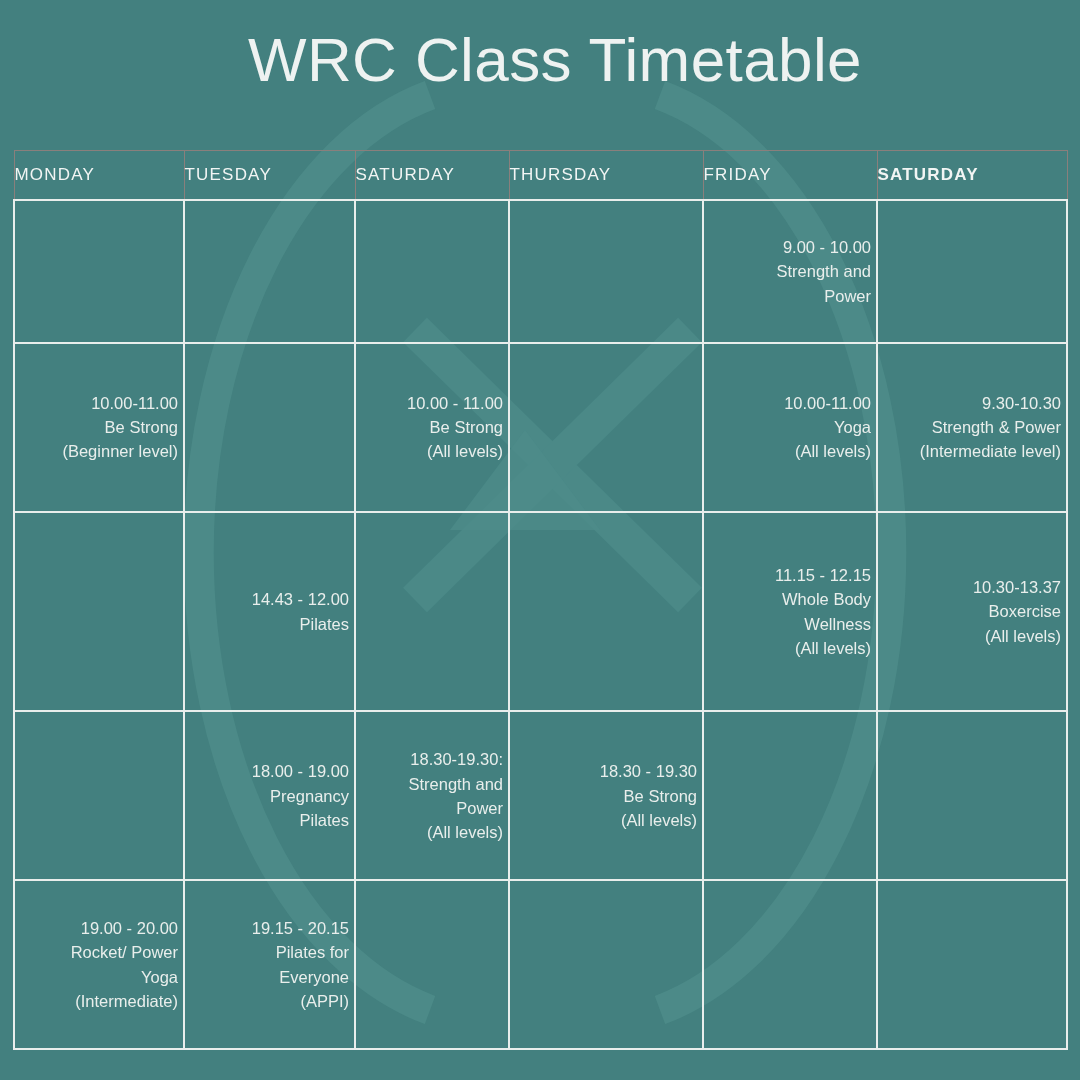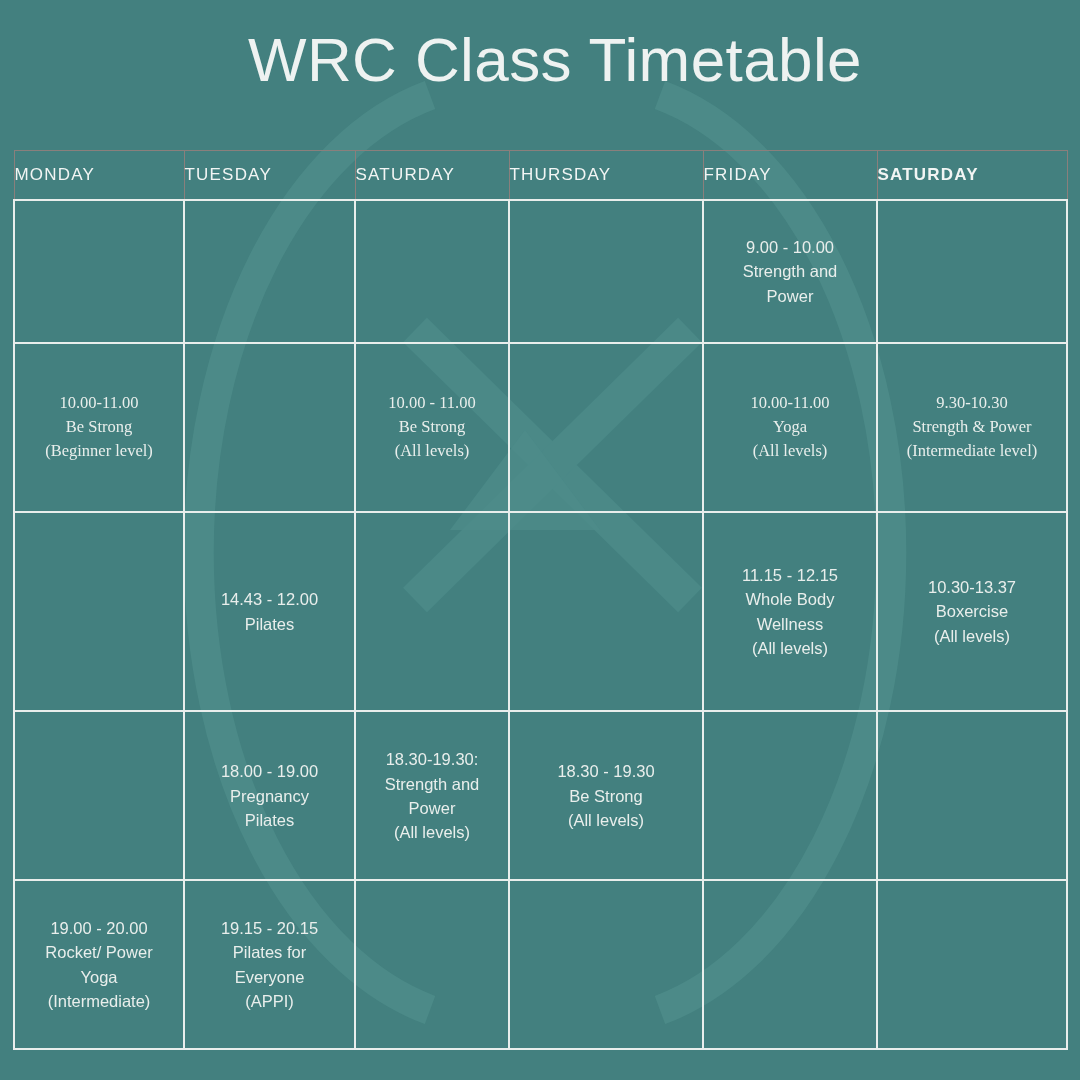--- a/index.html
+++ b/index.html
@@ -84,30 +84,30 @@
     font-weight: 700;
   }
 
   
   #timetable tbody td {
     border: 2px solid #e9eeec;
     color: #e9eeec;
     font-size: 16.5px;
     font-weight: 400;
     line-height: 1.47;
-    text-align: center;
+    text-align: right;
     vertical-align: middle;
     padding: 4px 5px;
     background: transparent;
     white-space: pre-line;
   }
 
   
   tr.r0 td { height: 100px; }
-  tr.r1 td { height: 120px; font-family: Liberation Serif, serif; }
+  tr.r1 td { height: 120px; }
   tr.r2 td { height: 144px; }
   tr.r3 td { height: 132px; }
   tr.r4 td { height: 112px; }
   tr.r5 td { height: 120px; }
   tr.r6 td { height: 120px; }
 </style>
 </head>
 <body>
 
 <svg id="watermark" viewBox="0 0 1080 1080" xmlns="http://www.w3.org/2000/svg" aria-hidden="true">

